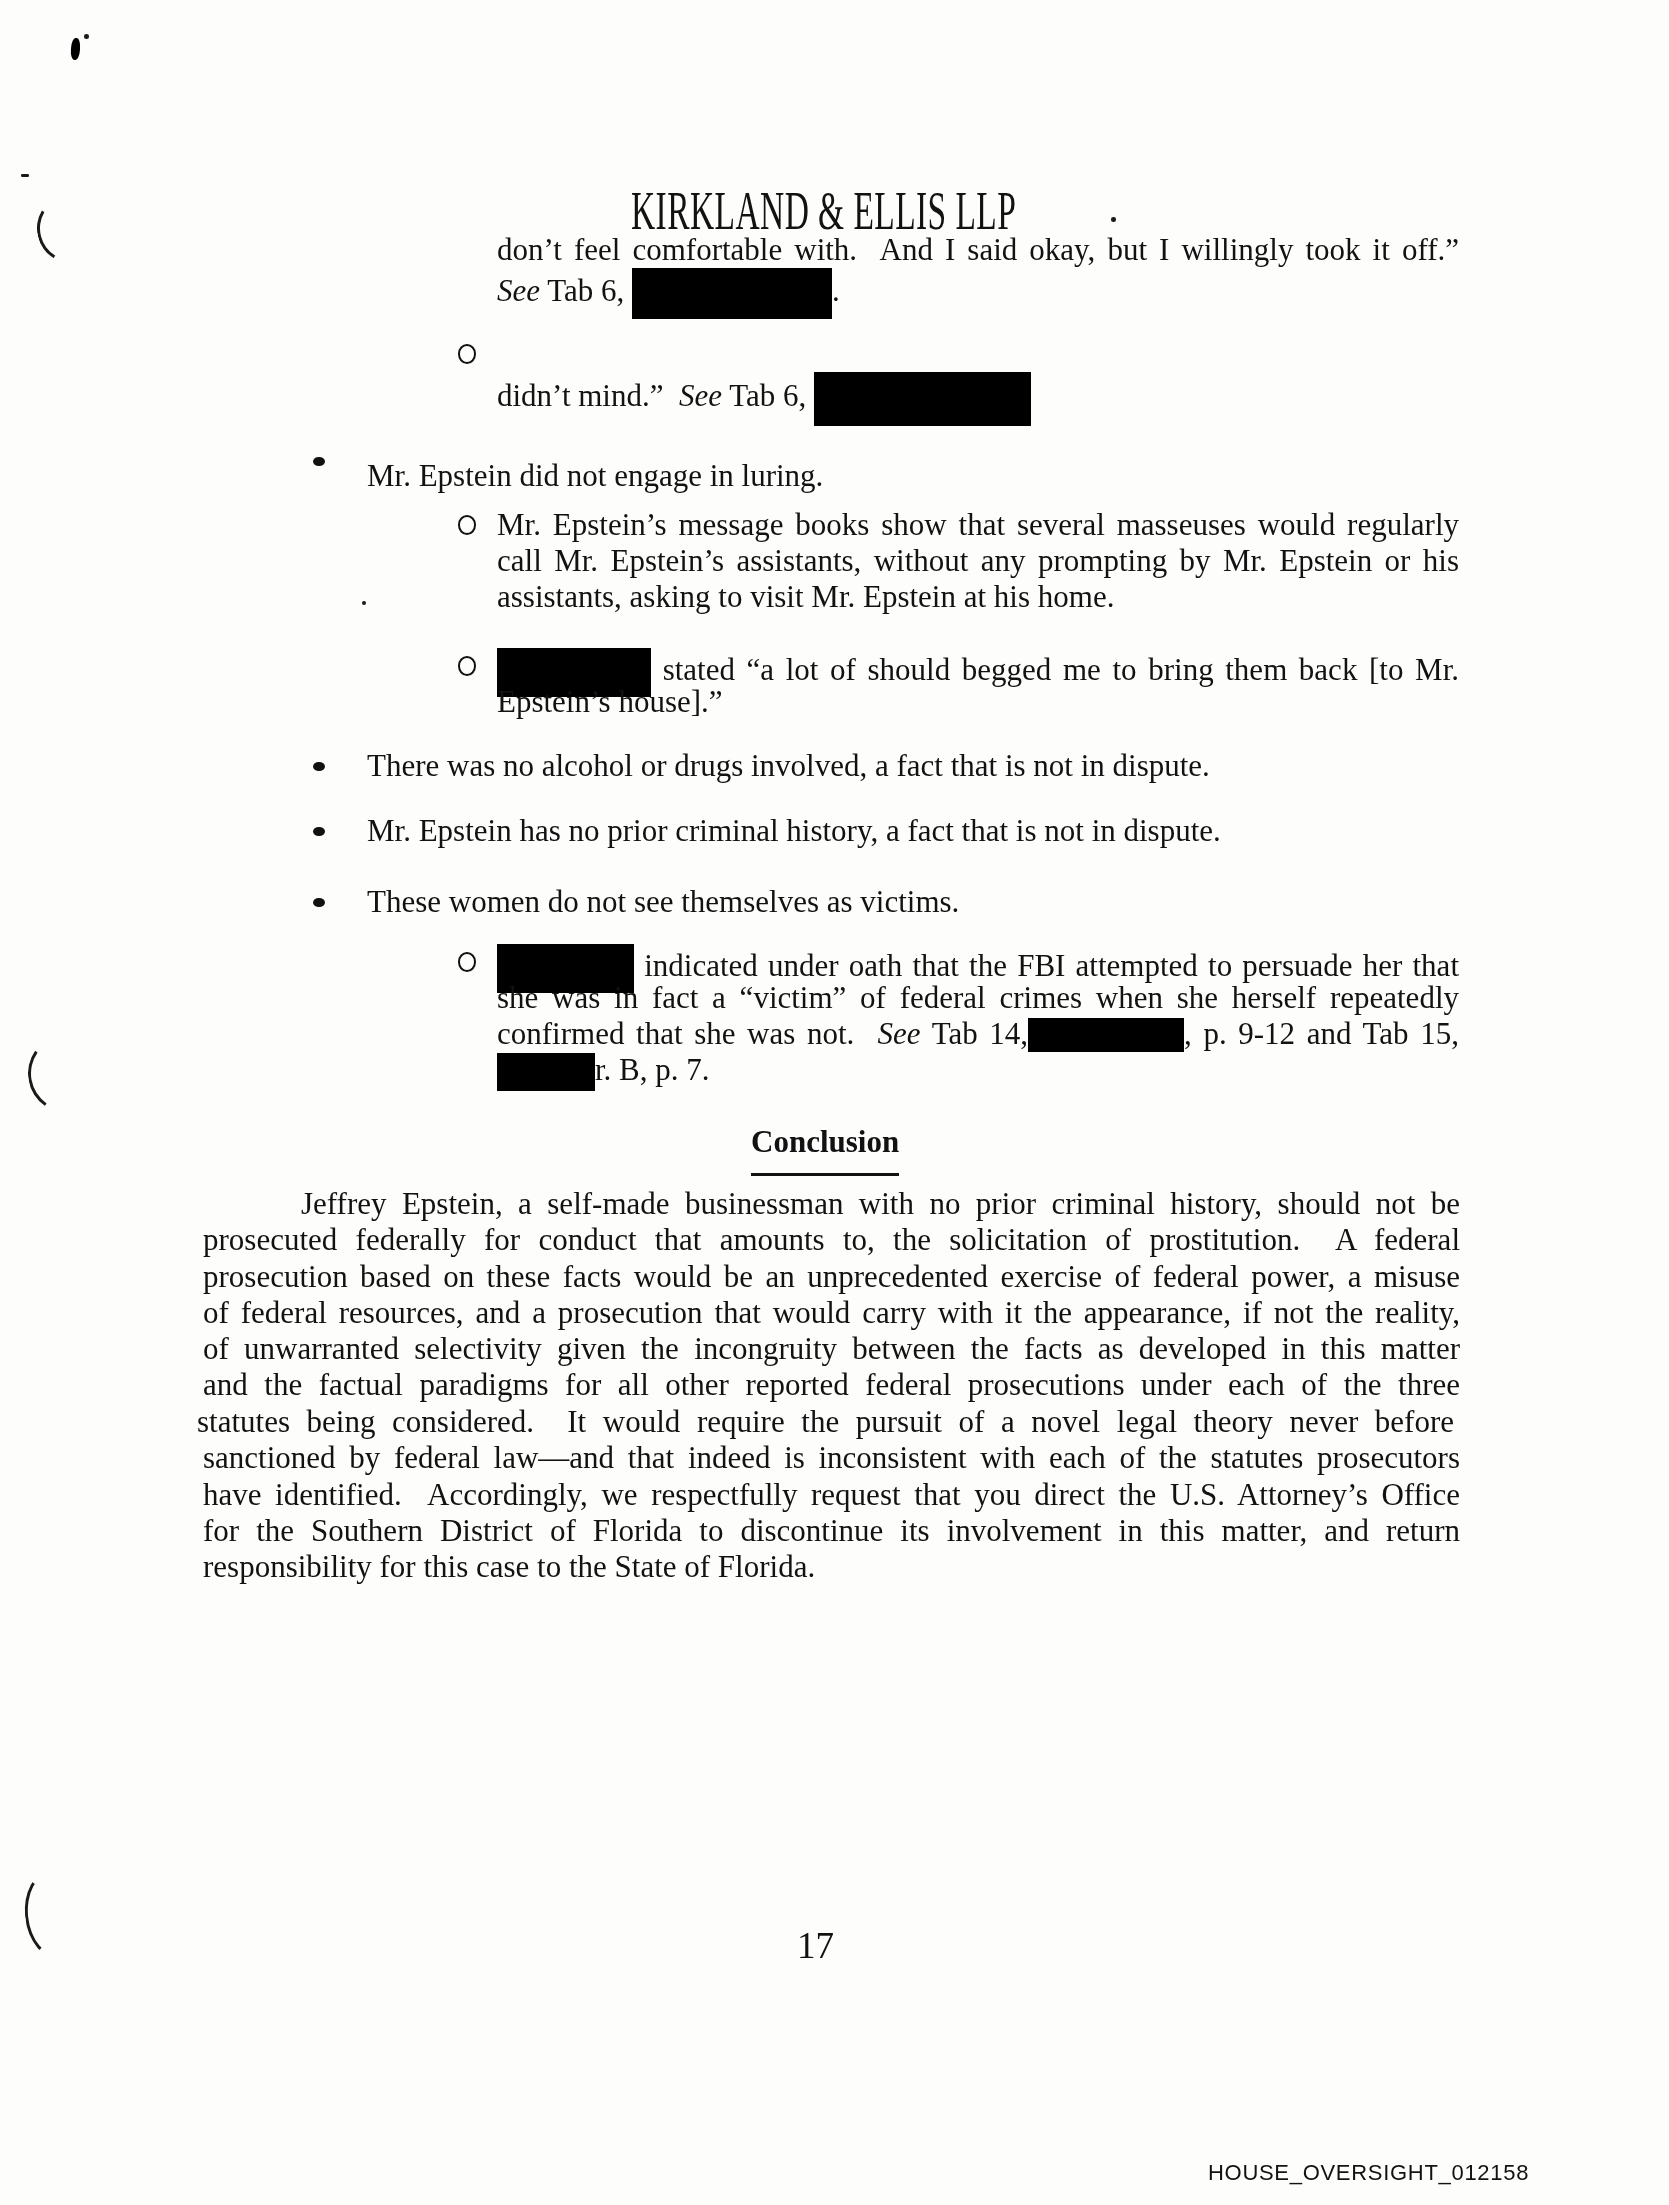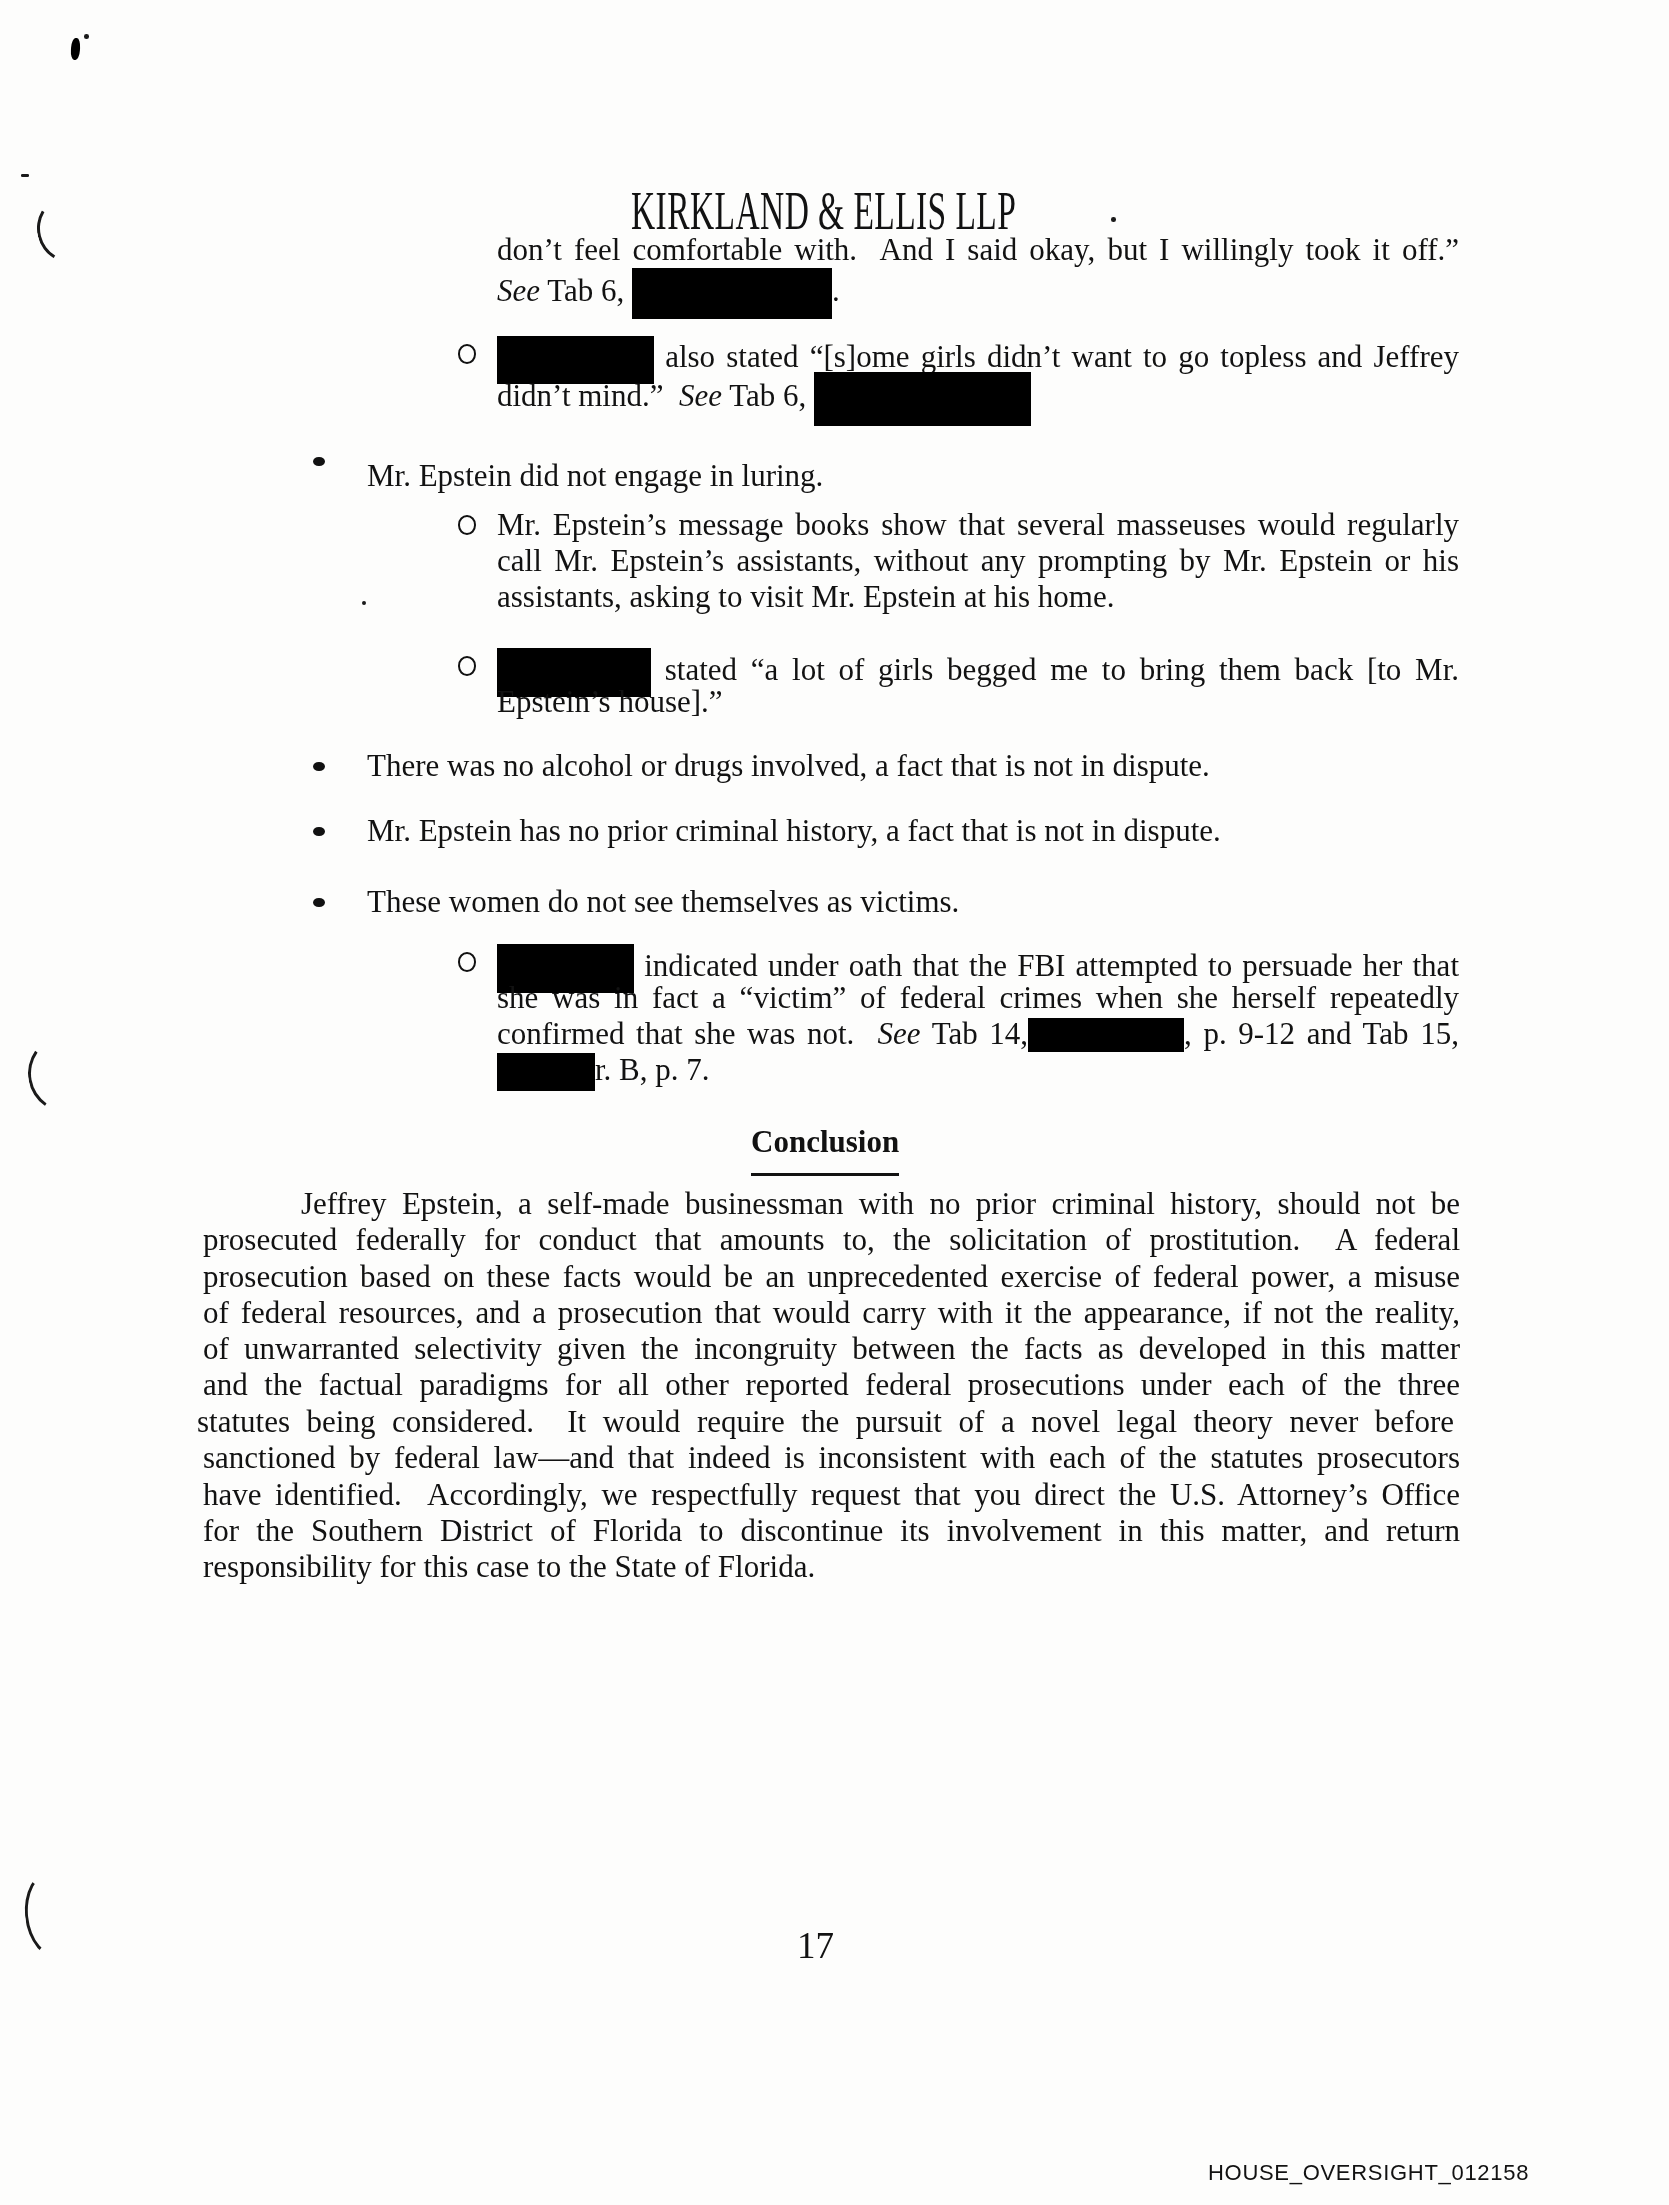--- a/index.html
+++ b/index.html
@@ -35,33 +35,32 @@
   <div class="crescent" style="left:37px;top:194px;width:62px;height:63px;transform:rotate(-14deg);"></div>
   <div class="crescent" style="left:27.5px;top:1034px;width:73px;height:73px;border-left-width:3.9px;transform:rotate(-10deg);"></div>
   <div class="crescent" style="left:25px;top:1869px;width:56px;height:84px;transform:rotate(-6deg);"></div>
 
   <div class="letterhead" style="left:631px;top:180px;">KIRKLAND &amp; ELLIS LLP</div>
 
   <div class="ln j" style="left:497px;top:232px;width:962px;"><span>don’t feel comfortable with.&nbsp; And I said okay, but I willingly took it off.”</span></div>
   <div class="ln" style="left:497px;top:268px;width:962px;"><span class="it">See</span><span> Tab 6, </span><span class="redact" style="width: 200px; height: 51px; vertical-align: -18.3px;"></span><span>.</span></div>
 
   <div class="bullet2" style="left:458px;top:344px;"></div>
-  <div class="ln j" style="left:497px;top:336px;width:962px;"><span class="redact" style="width: 157px; height: 48px; vertical-align: -17px;"></span><span> also stated “[s]ome girls didn’t want to go topless and Jeffrey</span></div>
   <div class="ln" style="left:497px;top:372px;width:962px;"><span>didn’t mind.”&nbsp; </span><span class="it">See</span><span> Tab 6, </span><span class="redact" style="width: 217px; height: 54px; vertical-align: -19.6px;"></span></div>
 
   <div class="bullet1" style="left:313px;top:457px;"></div>
   <div class="ln" style="left:367px;top:442px;width:1093px;margin-top:16px;"><span>Mr. Epstein did not engage in luring.</span></div>
 
   <div class="bullet2" style="left:458px;top:515px;"></div>
   <div class="ln j" style="left:497px;top:507px;width:962px;"><span>Mr. Epstein’s message books show that several masseuses would regularly</span></div>
   <div class="ln j" style="left:497px;top:543px;width:962px;"><span>call Mr. Epstein’s assistants, without any prompting by Mr. Epstein or his</span></div>
   <div class="ln" style="left:497px;top:579px;width:962px;"><span>assistants, asking to visit Mr. Epstein at his home.</span></div>
 
   <div class="bullet2" style="left:458px;top:656px;"></div>
-  <div class="ln j" style="left:497px;top:648px;width:962px;"><span class="redact" style="width: 154px; height: 49px; vertical-align: -17px;"></span><span> stated “a lot of girls begged me to bring them back [to Mr.</span></div>
+  <div class="ln j" style="left:497px;top:648px;width:962px;"><span class="redact" style="width: 154px; height: 49px; vertical-align: -17px;"></span><span> stated “a lot of should begged me to bring them back [to Mr.</span></div>
   <div class="ln" style="left:497px;top:684px;width:962px;"><span>Epstein’s house].”</span></div>
 
   <div class="bullet1" style="left:313px;top:762px;"></div>
   <div class="ln" style="left:367px;top:748px;width:1093px;"><span>There was no alcohol or drugs involved, a fact that is not in dispute.</span></div>
 
   <div class="bullet1" style="left:313px;top:827px;"></div>
   <div class="ln" style="left:367px;top:813px;width:1093px;"><span>Mr. Epstein has no prior criminal history, a fact that is not in dispute.</span></div>
 
   <div class="bullet1" style="left:313px;top:898px;"></div>
   <div class="ln" style="left:367px;top:884px;width:1093px;"><span>These women do not see themselves as victims.</span></div>

